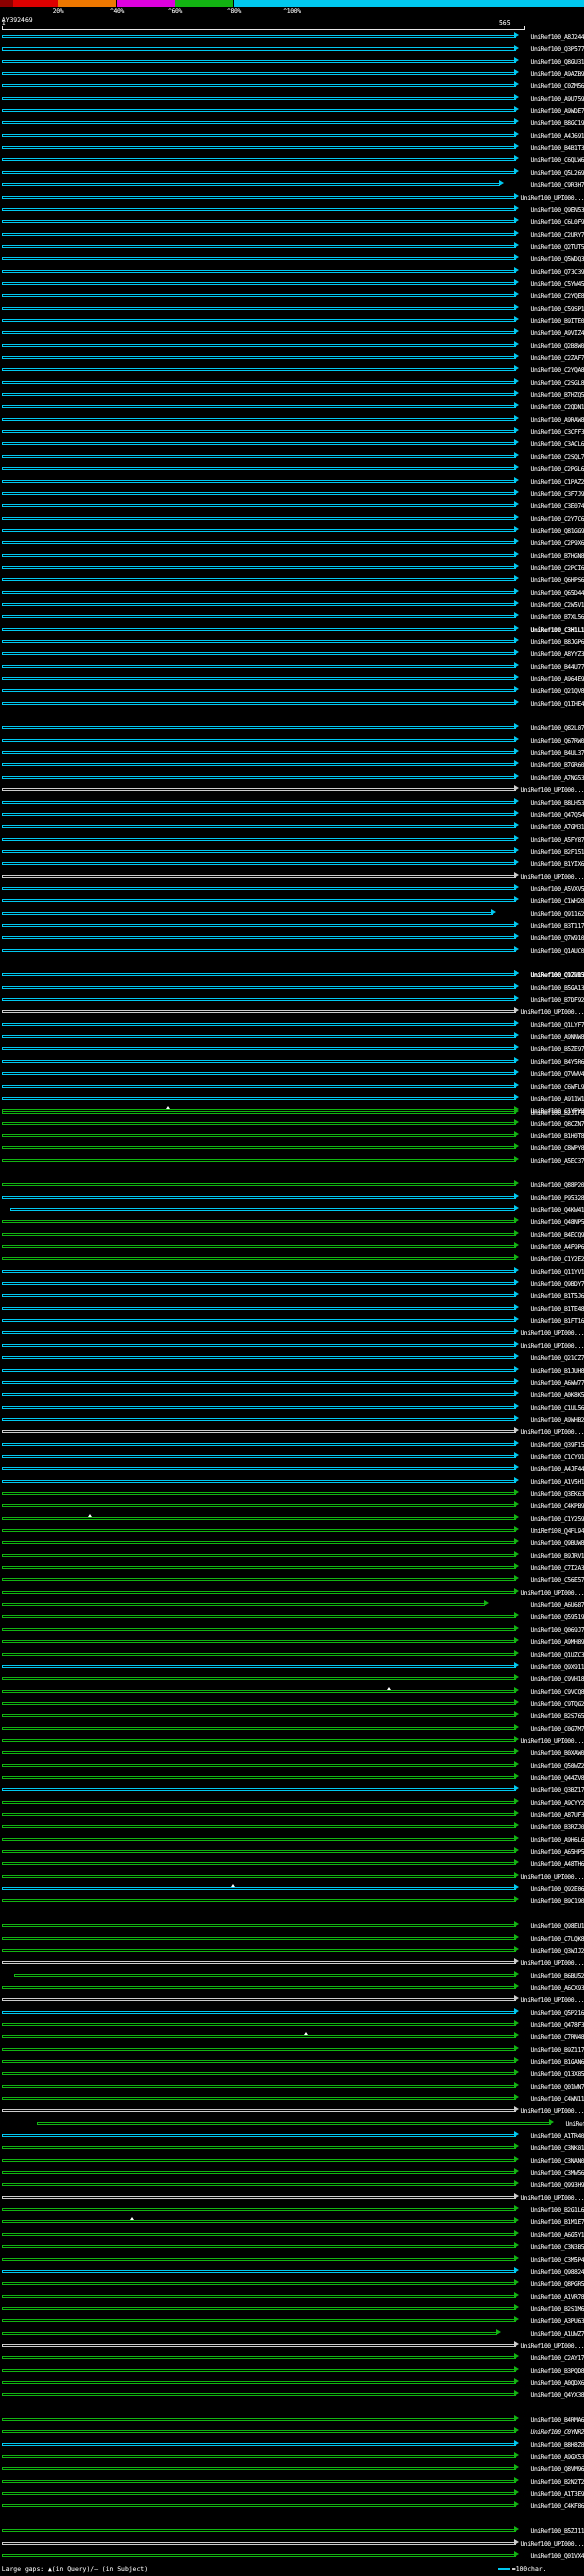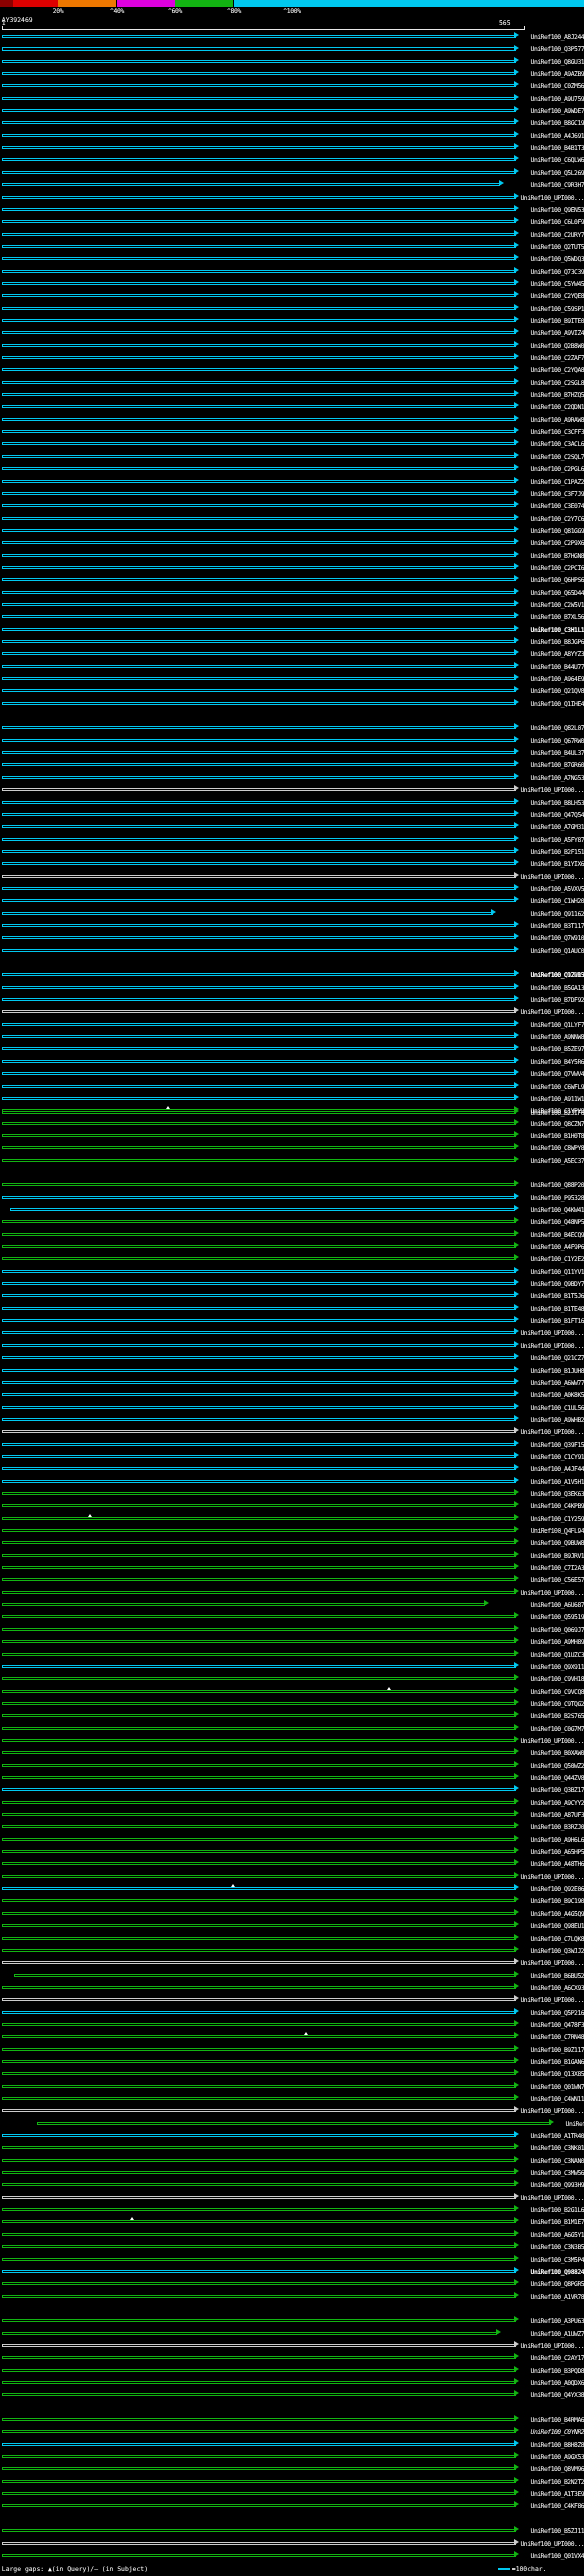--- a/index.html
+++ b/index.html
@@ -813,25 +813,20 @@
         <div class="hit-bar" style="left: 1.8px; width: 513px; border-color: rgb(0, 200, 240);"></div>
         <div class="hit-arrowhead" style="left: 514px; border-left-color: rgb(0, 200, 240);"></div>
         <div class="gap-tick" style="left: 231px;"></div>
         <div class="hit-label">UniRef100_Q92E06</div>
       </div>
       <div class="hit-row" style="top: 1864px;">
         <div class="hit-bar" style="left: 1.8px; width: 513px; border-color: rgb(18, 180, 18);"></div>
         <div class="hit-arrowhead" style="left: 514px; border-left-color: rgb(18, 180, 18);"></div>
         <div class="hit-label">UniRef100_B9C190</div>
       </div>
-      <div class="hit-row" style="top: 1877px;">
-        <div class="hit-bar" style="left: 1.8px; width: 513px; border-color: rgb(18, 180, 18);"></div>
-        <div class="hit-arrowhead" style="left: 514px; border-left-color: rgb(18, 180, 18);"></div>
-        <div class="hit-label">UniRef100_A4G5Q9</div>
-      </div>
       <div class="hit-row" style="top: 1889px;">
         <div class="hit-bar" style="left: 1.8px; width: 513px; border-color: rgb(18, 180, 18);"></div>
         <div class="hit-arrowhead" style="left: 514px; border-left-color: rgb(18, 180, 18);"></div>
         <div class="hit-label">UniRef100_Q98EU1</div>
       </div>
       <div class="hit-row" style="top: 1902px;">
         <div class="hit-bar" style="left: 1.8px; width: 513px; border-color: rgb(18, 180, 18);"></div>
         <div class="hit-arrowhead" style="left: 514px; border-left-color: rgb(18, 180, 18);"></div>
         <div class="hit-label">UniRef100_C7LQK8</div>
       </div>
@@ -960,34 +955,39 @@
       <div class="hit-row" style="top: 2210px;">
         <div class="hit-bar" style="left: 1.8px; width: 513px; border-color: rgb(18, 180, 18);"></div>
         <div class="hit-arrowhead" style="left: 514px; border-left-color: rgb(18, 180, 18);"></div>
         <div class="hit-label">UniRef100_C3N3B5</div>
       </div>
       <div class="hit-row" style="top: 2223px;">
         <div class="hit-bar" style="left: 1.8px; width: 513px; border-color: rgb(18, 180, 18);"></div>
         <div class="hit-arrowhead" style="left: 514px; border-left-color: rgb(18, 180, 18);"></div>
         <div class="hit-label">UniRef100_C3M5P4</div>
       </div>
-      <div class="hit-row" style="top: 2235px; font-weight: bold;">
+      <div class="hit-row" style="top: 2235px;">
         <div class="hit-bar" style="left: 1.8px; width: 513px; border-color: rgb(0, 200, 240);"></div>
         <div class="hit-arrowhead" style="left: 514px; border-left-color: rgb(0, 200, 240);"></div>
         <div class="hit-label">UniRef100_Q98824</div>
       </div>
       <div class="hit-row" style="top: 2247px;">
         <div class="hit-bar" style="left: 1.8px; width: 513px; border-color: rgb(18, 180, 18);"></div>
         <div class="hit-arrowhead" style="left: 514px; border-left-color: rgb(18, 180, 18);"></div>
         <div class="hit-label">UniRef100_Q8PGR5</div>
       </div>
       <div class="hit-row" style="top: 2260px;">
         <div class="hit-bar" style="left: 1.8px; width: 513px; border-color: rgb(18, 180, 18);"></div>
         <div class="hit-arrowhead" style="left: 514px; border-left-color: rgb(18, 180, 18);"></div>
         <div class="hit-label">UniRef100_A1VR78</div>
+      </div>
+      <div class="hit-row" style="top: 2272px;">
+        <div class="hit-bar" style="left: 1.8px; width: 513px; border-color: rgb(18, 180, 18);"></div>
+        <div class="hit-arrowhead" style="left: 514px; border-left-color: rgb(18, 180, 18);"></div>
+        <div class="hit-label">UniRef100_B2S1M6</div>
       </div>
       <div class="hit-row" style="top: 2284px;">
         <div class="hit-bar" style="left: 1.8px; width: 513px; border-color: rgb(18, 180, 18);"></div>
         <div class="hit-arrowhead" style="left: 514px; border-left-color: rgb(18, 180, 18);"></div>
         <div class="hit-label">UniRef100_A3PU63</div>
       </div>
       <div class="hit-row" style="top: 2297px;">
         <div class="hit-bar" style="left: 1.8px; width: 494px; border-color: rgb(18, 180, 18);"></div>
         <div class="hit-arrowhead" style="left: 496px; border-left-color: rgb(18, 180, 18);"></div>
         <div class="hit-label">UniRef100_A1UWZ7</div>

